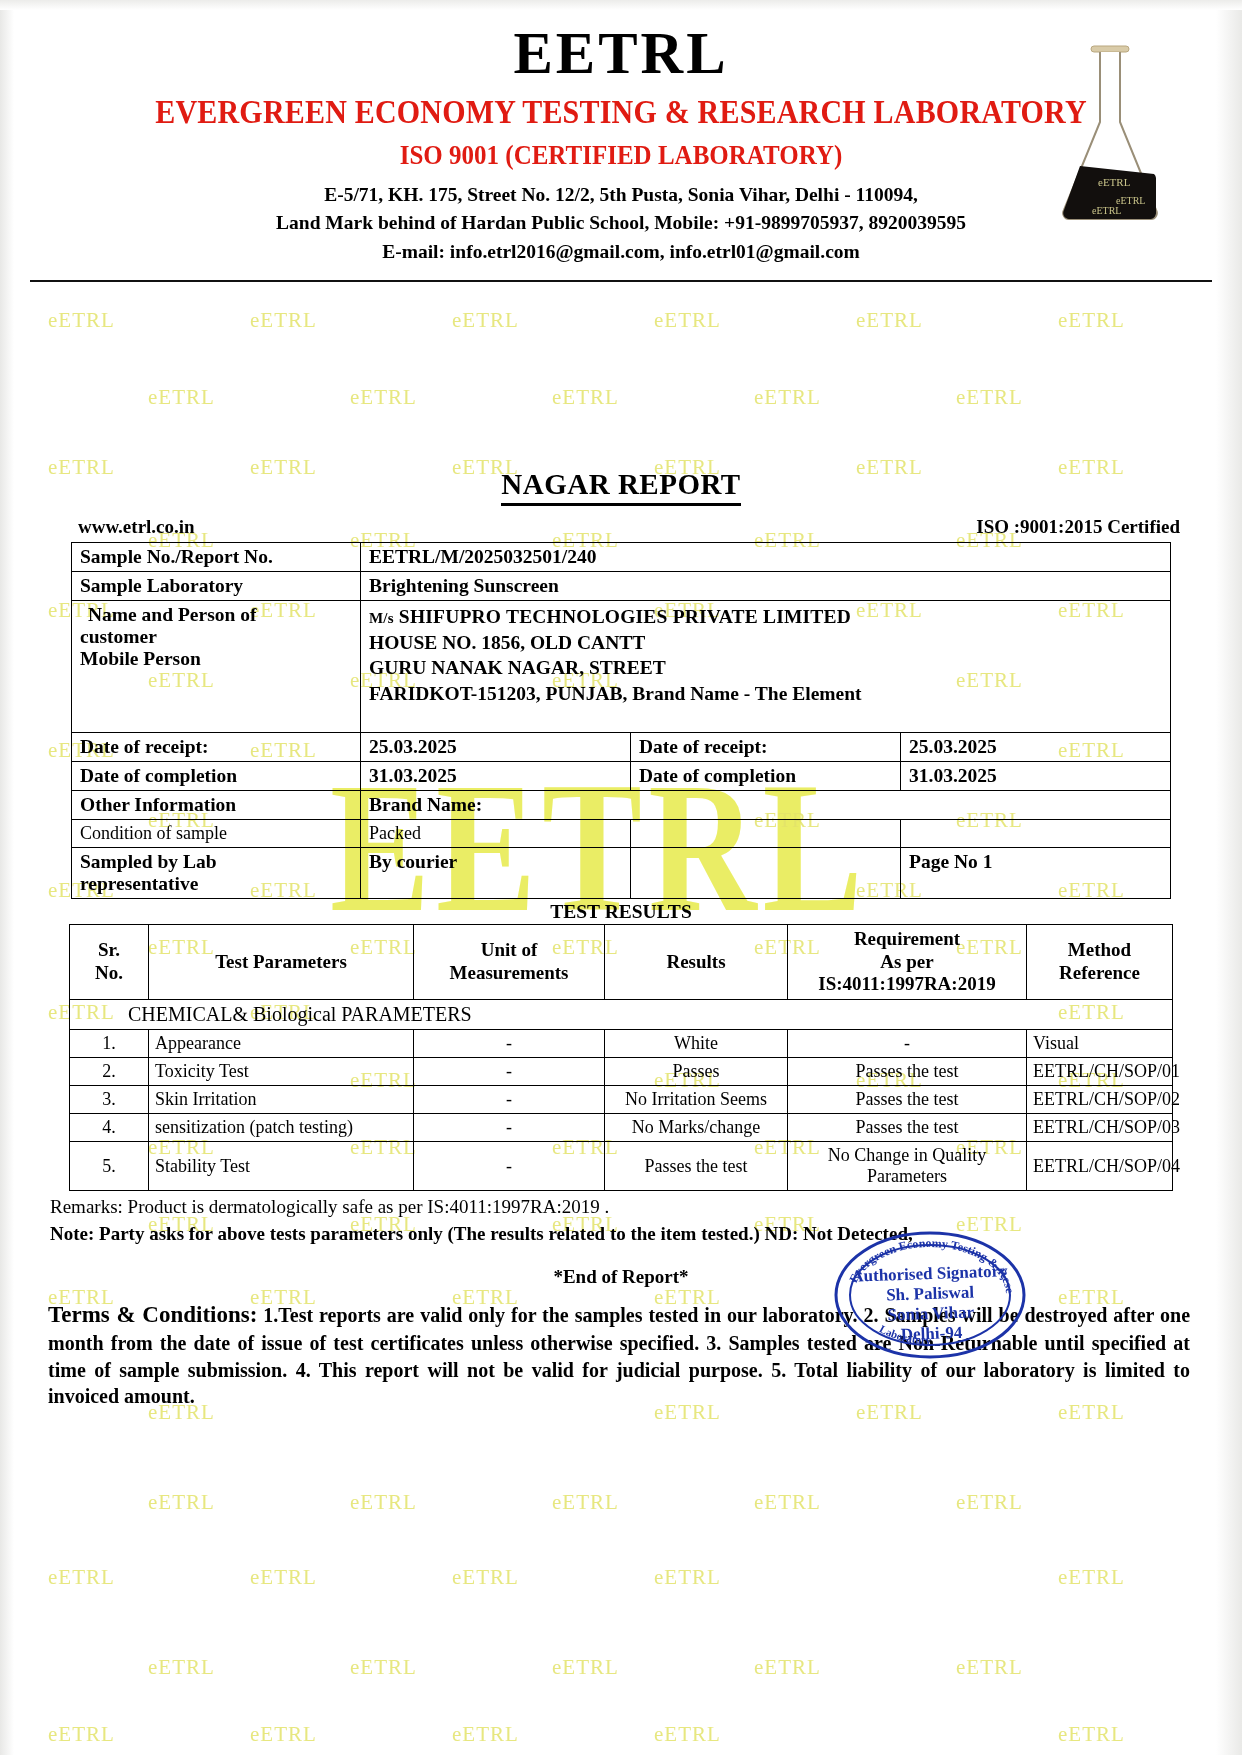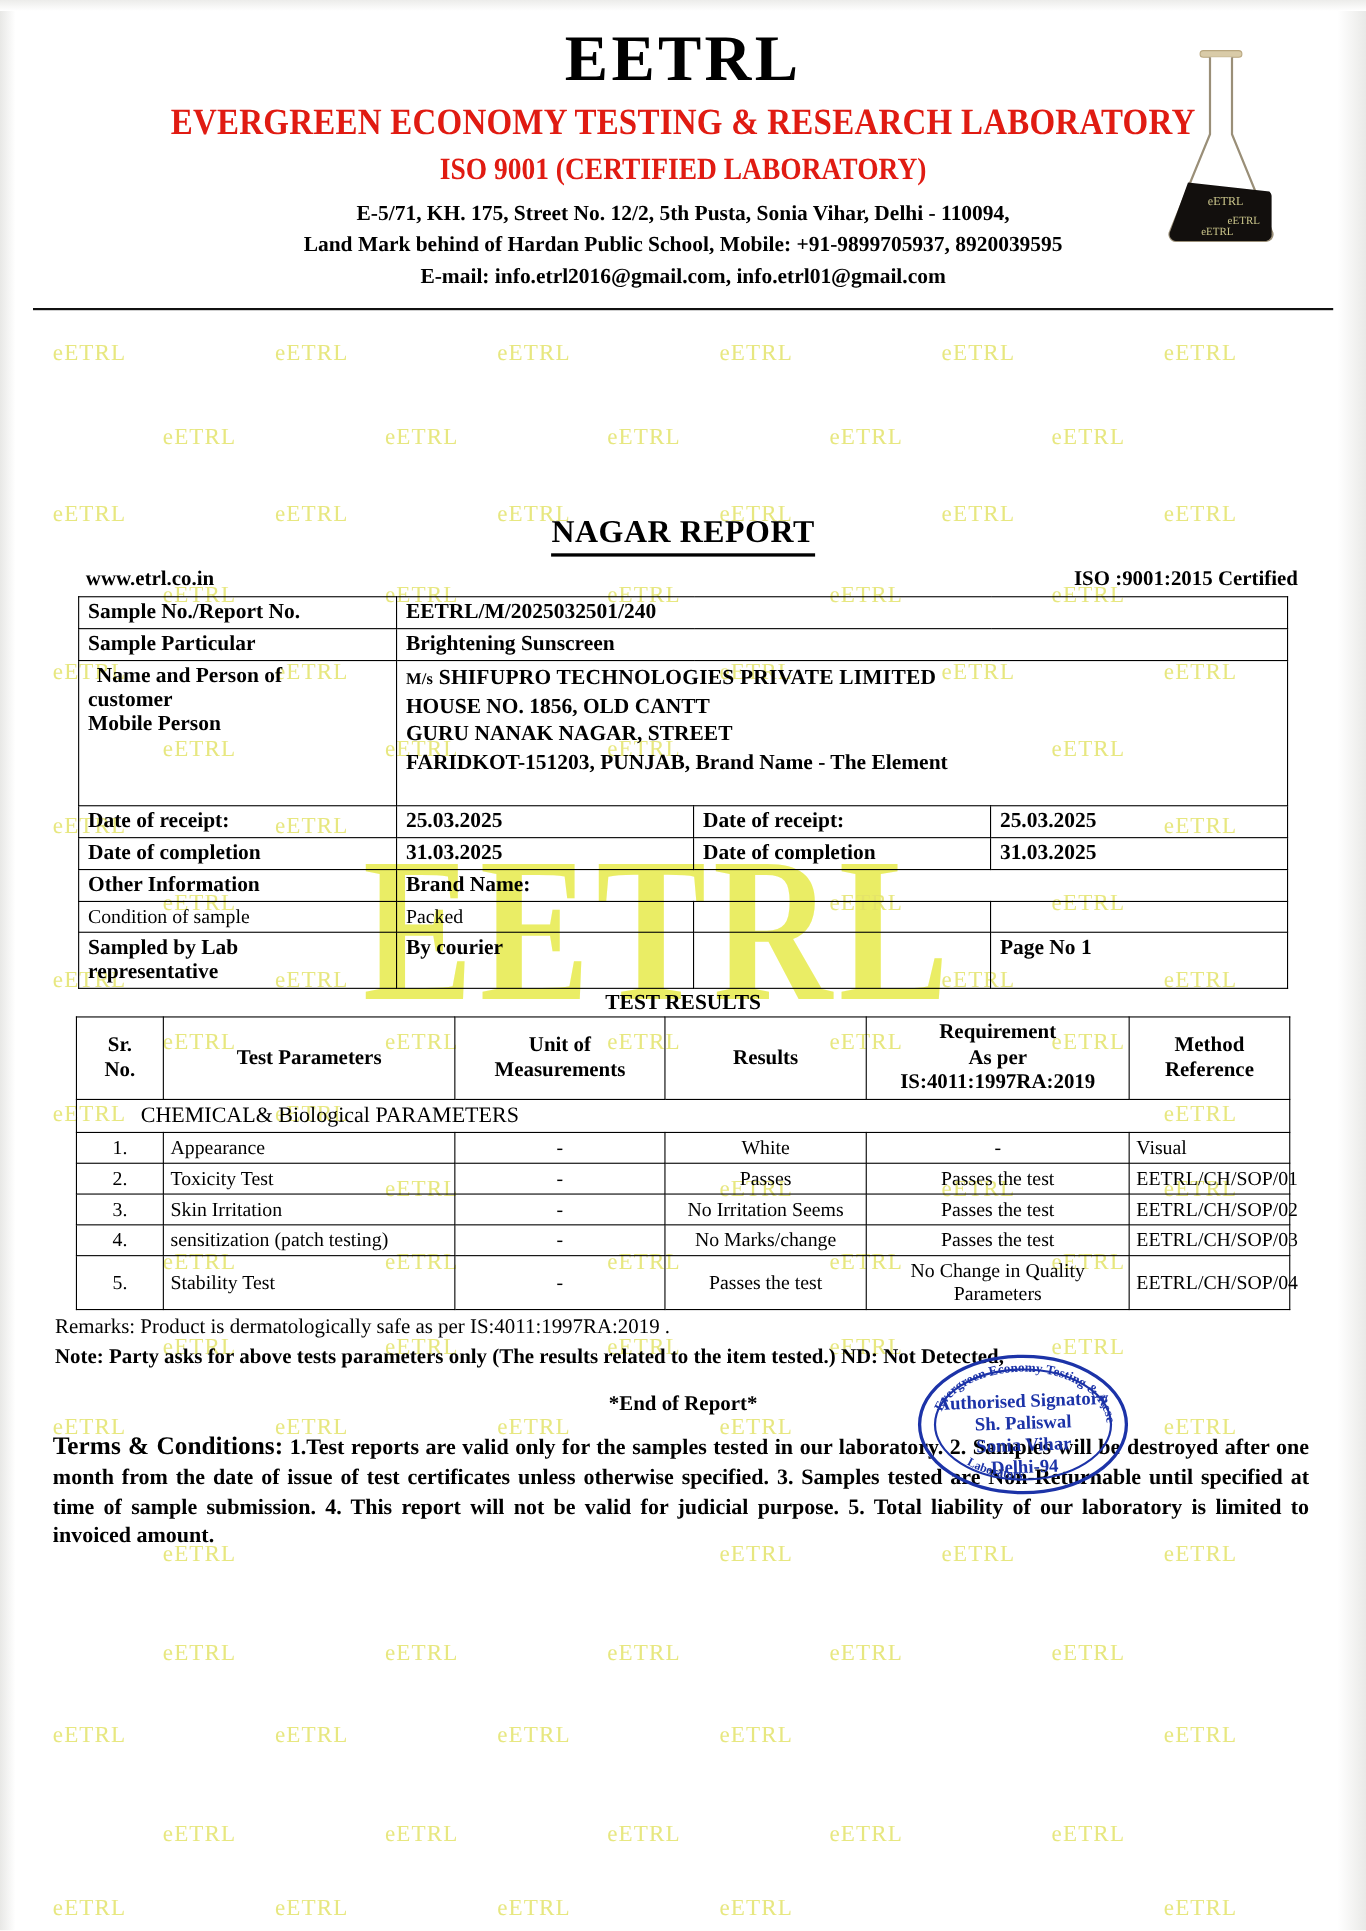--- a/index.html
+++ b/index.html
@@ -278,21 +278,21 @@
     <span>ISO :9001:2015 Certified</span>
   </div>
 
   <table class="info-table">
     <tbody>
         <tr>
       <td class="lbl">Sample No./Report No.</td>
       <td colspan="3">EETRL/M/2025032501/240</td>
     </tr>
     <tr>
-      <td class="lbl">Sample Particular</td>
+      <td class="lbl">Sample Laboratory</td>
       <td colspan="3">Brightening Sunscreen</td>
     </tr>
     <tr>
       <td class="lbl">
         <div style="padding-left:8px">Name and Person of</div>
         <div>customer</div>
         <div>Mobile Person</div>
       </td>
       <td colspan="3" class="addr-cell">
         <div class="l1">

